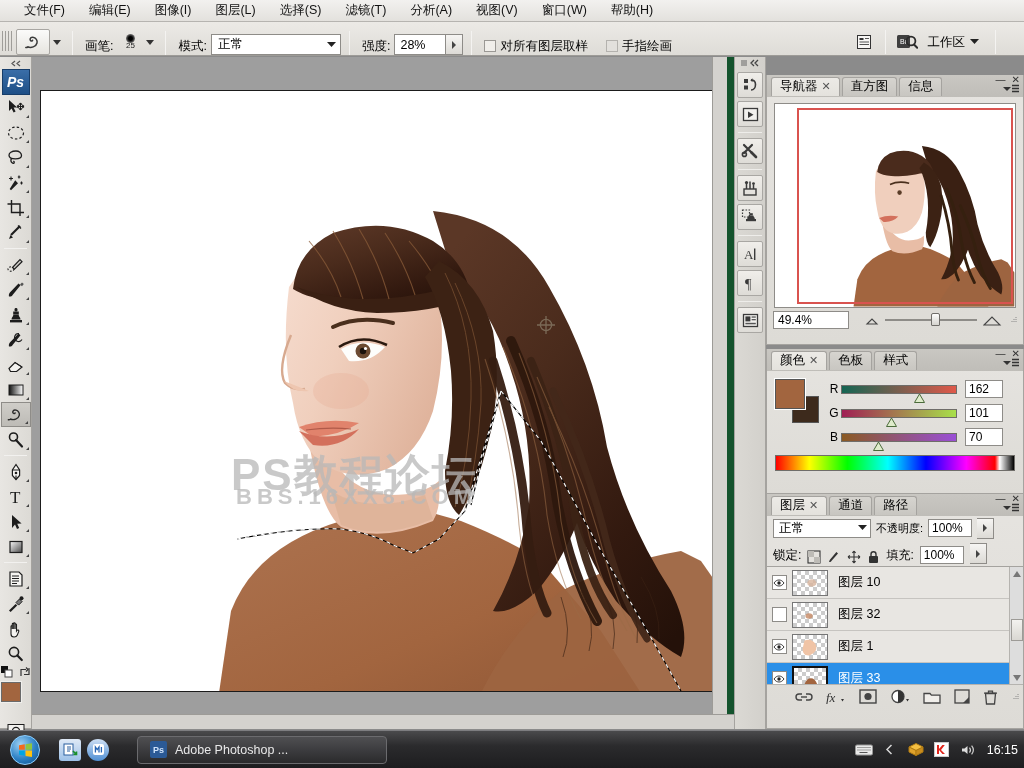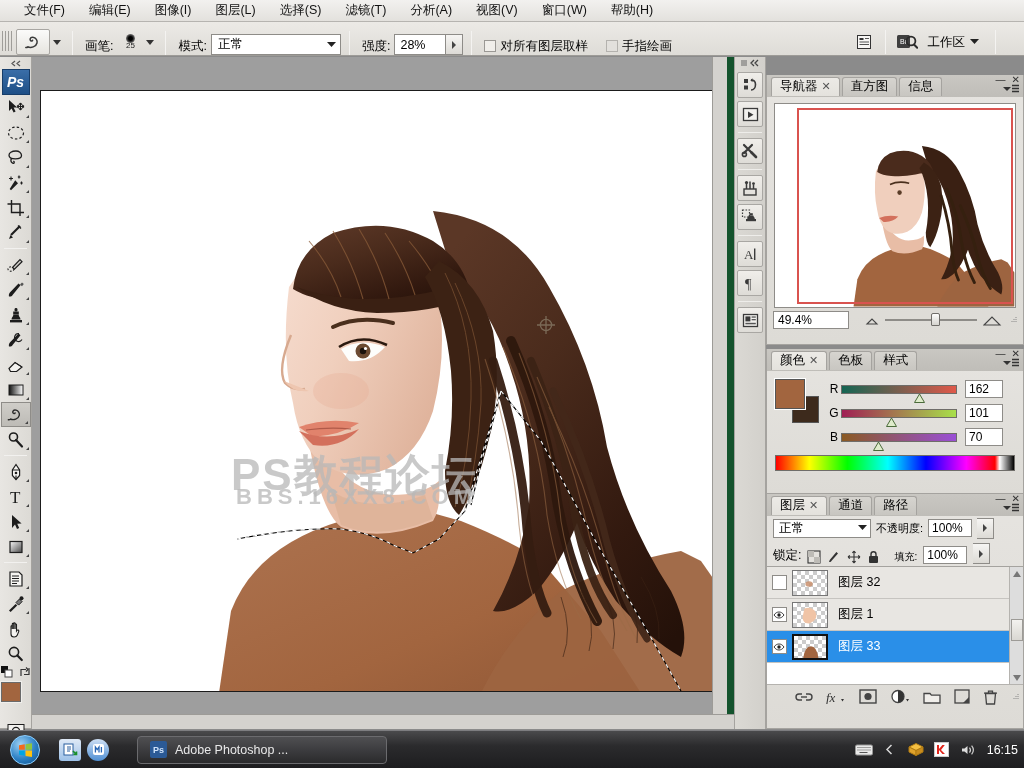--- a/index.html
+++ b/index.html
@@ -973,57 +973,73 @@
       <svg width="14" height="14" viewBox="0 0 14 14">
         <path d="M2 12c1 .3 2.2-.2 2.6-1.2L11 3.5l-1.6-1.4-6.3 7.3c-.8 1-.9 2.2-1.1 2.6z" fill="#333"></path>
       </svg>
       <svg width="14" height="14" viewBox="0 0 14 14">
         <path d="M7 1v12M1 7h12M7 1L5.4 2.8M7 1l1.6 1.8M7 13l-1.6-1.8M7 13l1.6-1.8M1 7l1.8-1.6M1 7l1.8 1.6M13 7l-1.8-1.6M13 7l-1.8 1.6" stroke="#333" stroke-width="1.1" fill="none"></path>
       </svg>
       <svg width="13" height="14" viewBox="0 0 13 14">
         <rect x="2" y="6" width="9" height="7" rx="1" fill="#333"></rect>
         <path d="M4 6V4.2a2.5 2.5 0 015 0V6" fill="none" stroke="#333" stroke-width="1.4"></path>
       </svg>
-      <span style="font-size:10px;margin-left:8px">填充:</span>
+      <span style="font-size:12px;">填充:</span>
       <div class="small-num">
         <span>100%</span>
       </div>
       <div class="spin-btn">
         <svg width="6" height="8" viewBox="0 0 6 8">
             <path d="M1 0l4 4-4 4z" fill="#444"></path>
           </svg>
       </div>
     </div>
 
     <div class="layer-list">
-
-
-      <div class="lrow">
-        <div class="eye">
-          <div class="eyebox"></div>
-        </div>
-        <div class="thumb">
-          <svg width="100%" height="100%" viewBox="0 0 36 26">
-              <ellipse cx="17" cy="14" rx="4" ry="3" fill="#c98f6c" opacity="0.85"></ellipse>
-            </svg>
-        </div>
-        <div class="lname">图层 32</div>
-      </div>
 
       <div class="lrow">
         <div class="eye">
           <div class="eyebox">
             <svg width="12" height="8" viewBox="0 0 12 8">
               <path d="M1 4c1.6-2.2 3.1-3 5-3s3.4.8 5 3c-1.6 2.2-3.1 3-5 3S2.6 6.2 1 4z" fill="#fff" stroke="#222" stroke-width="0.9"></path>
               <circle cx="6" cy="4" r="1.7" fill="#222"></circle>
             </svg>
           </div>
         </div>
         <div class="thumb">
           <svg width="100%" height="100%" viewBox="0 0 36 26">
+              <ellipse cx="20" cy="13" rx="5" ry="4" fill="#d8b49c" opacity="0.8"></ellipse>
+            </svg>
+        </div>
+        <div class="lname">图层 10</div>
+      </div>
+
+      <div class="lrow">
+        <div class="eye">
+          <div class="eyebox"></div>
+        </div>
+        <div class="thumb">
+          <svg width="100%" height="100%" viewBox="0 0 36 26">
+              <ellipse cx="17" cy="14" rx="4" ry="3" fill="#c98f6c" opacity="0.85"></ellipse>
+            </svg>
+        </div>
+        <div class="lname">图层 32</div>
+      </div>
+
+      <div class="lrow">
+        <div class="eye">
+          <div class="eyebox">
+            <svg width="12" height="8" viewBox="0 0 12 8">
+              <path d="M1 4c1.6-2.2 3.1-3 5-3s3.4.8 5 3c-1.6 2.2-3.1 3-5 3S2.6 6.2 1 4z" fill="#fff" stroke="#222" stroke-width="0.9"></path>
+              <circle cx="6" cy="4" r="1.7" fill="#222"></circle>
+            </svg>
+          </div>
+        </div>
+        <div class="thumb">
+          <svg width="100%" height="100%" viewBox="0 0 36 26">
               <path d="M12 6q8-3 12 4t-6 12q-8 1-8-7z" fill="#f0c4a6"></path>
             </svg>
         </div>
         <div class="lname">图层 1</div>
       </div>
 
       <div class="lrow sel">
         <div class="eye">
           <div class="eyebox">
             <svg width="12" height="8" viewBox="0 0 12 8">

